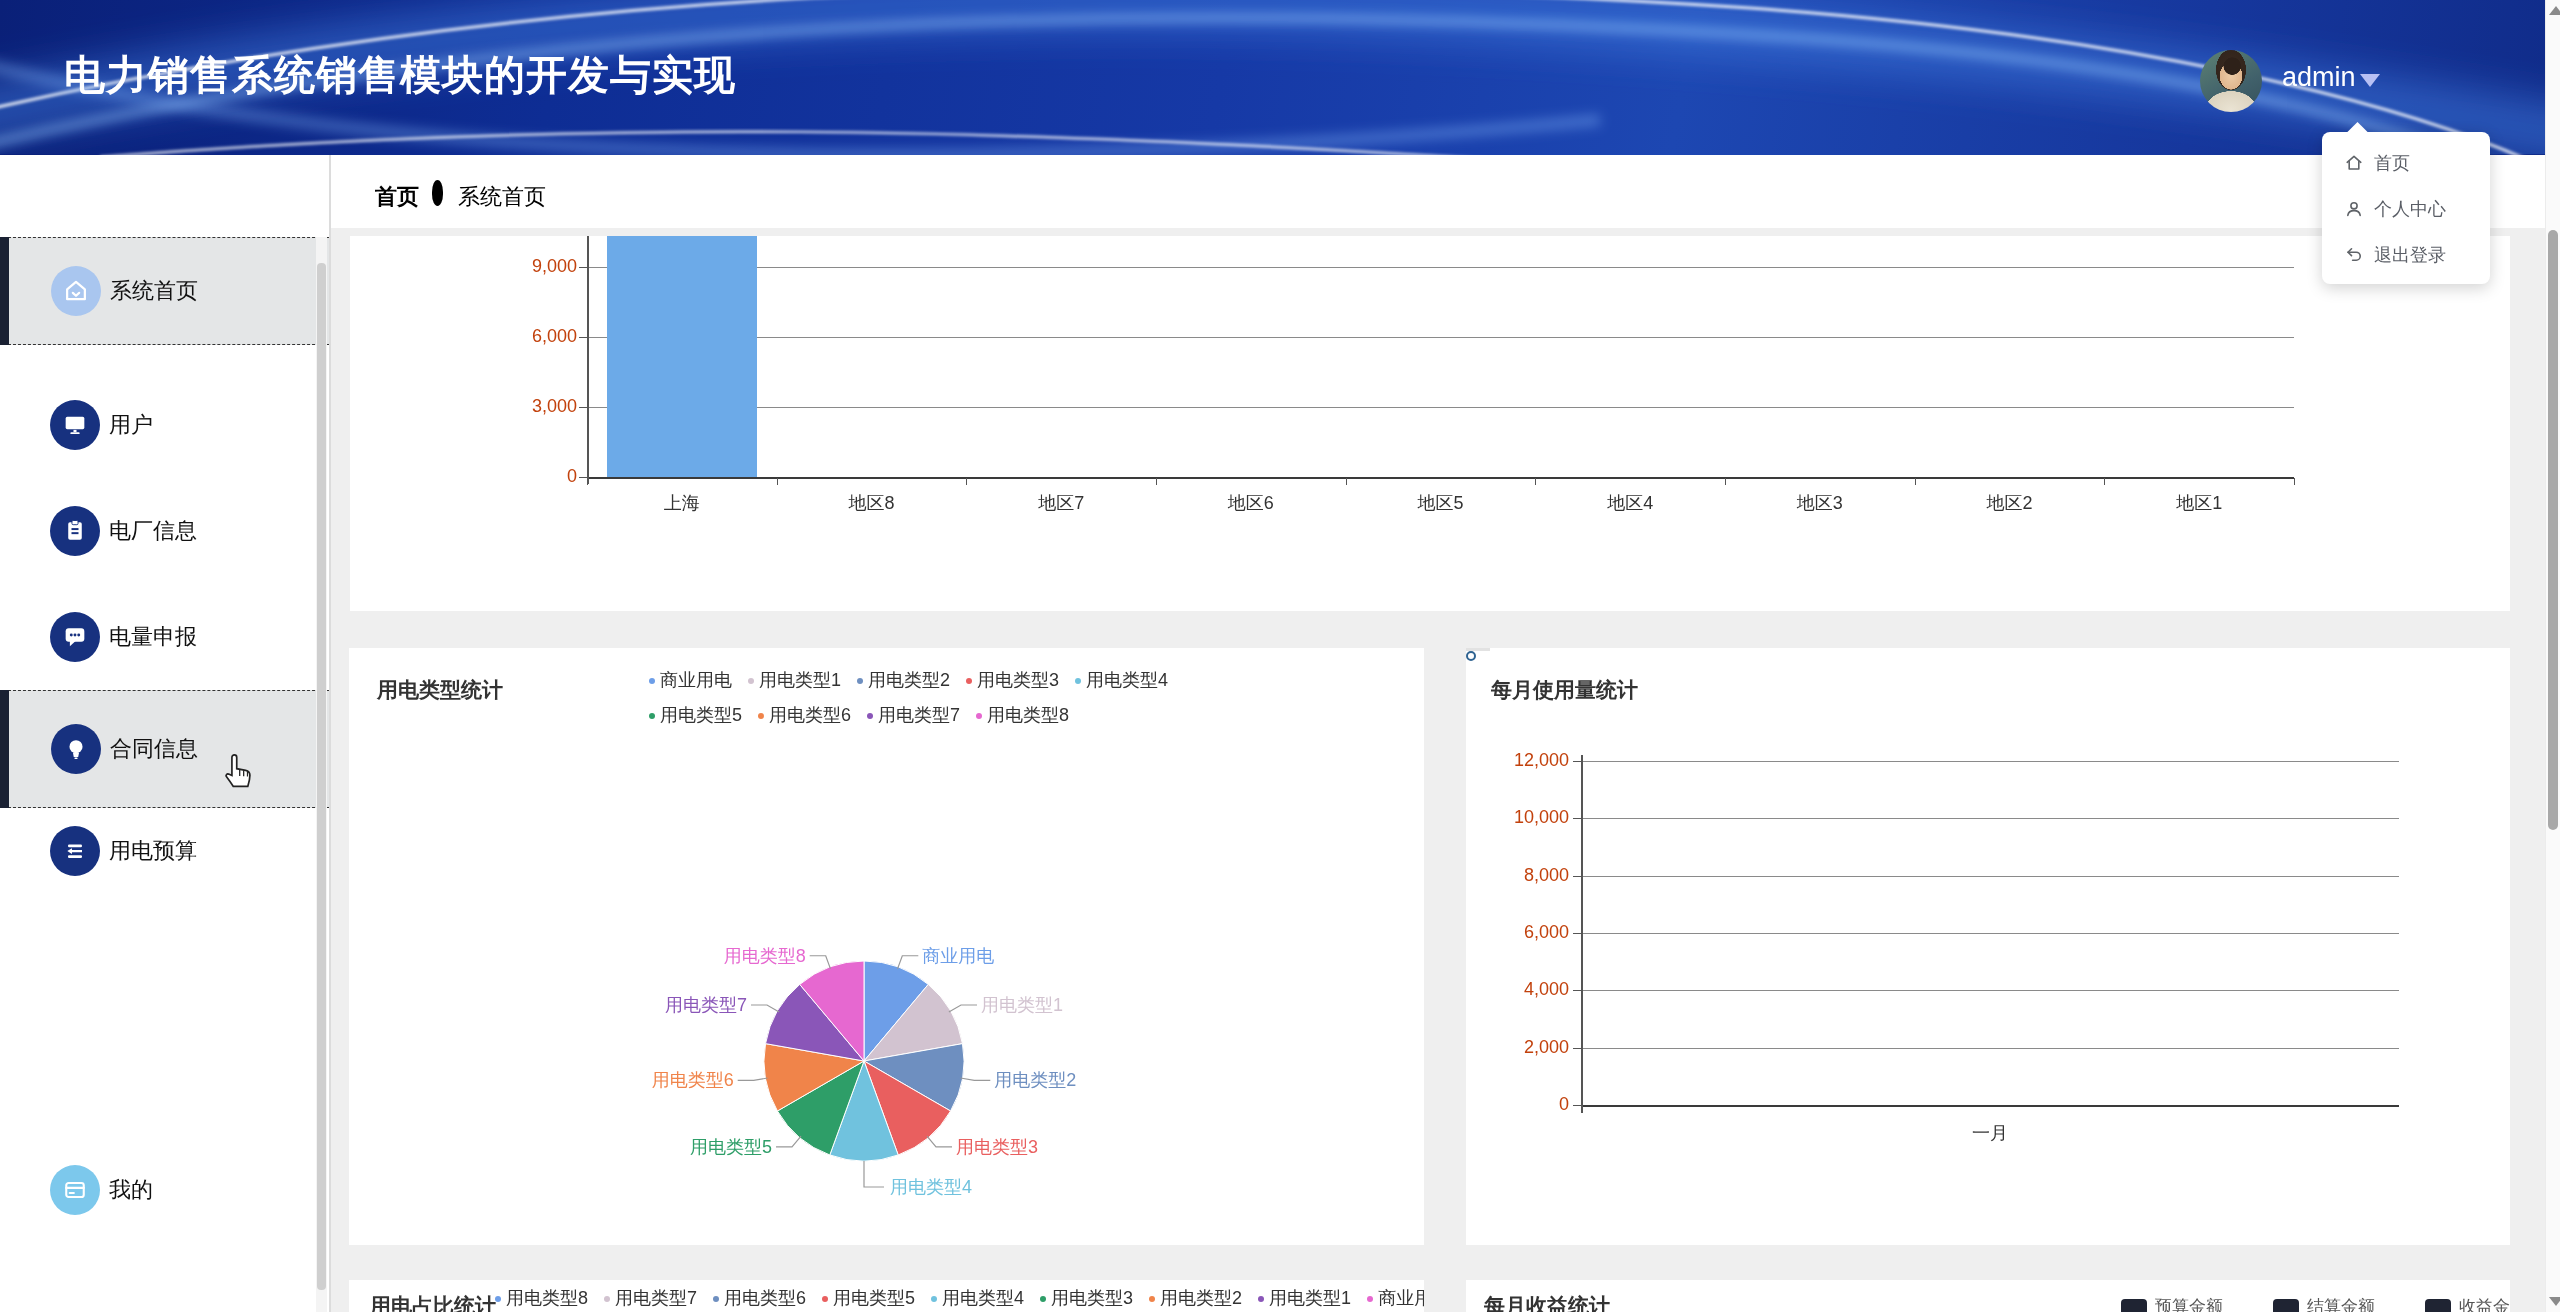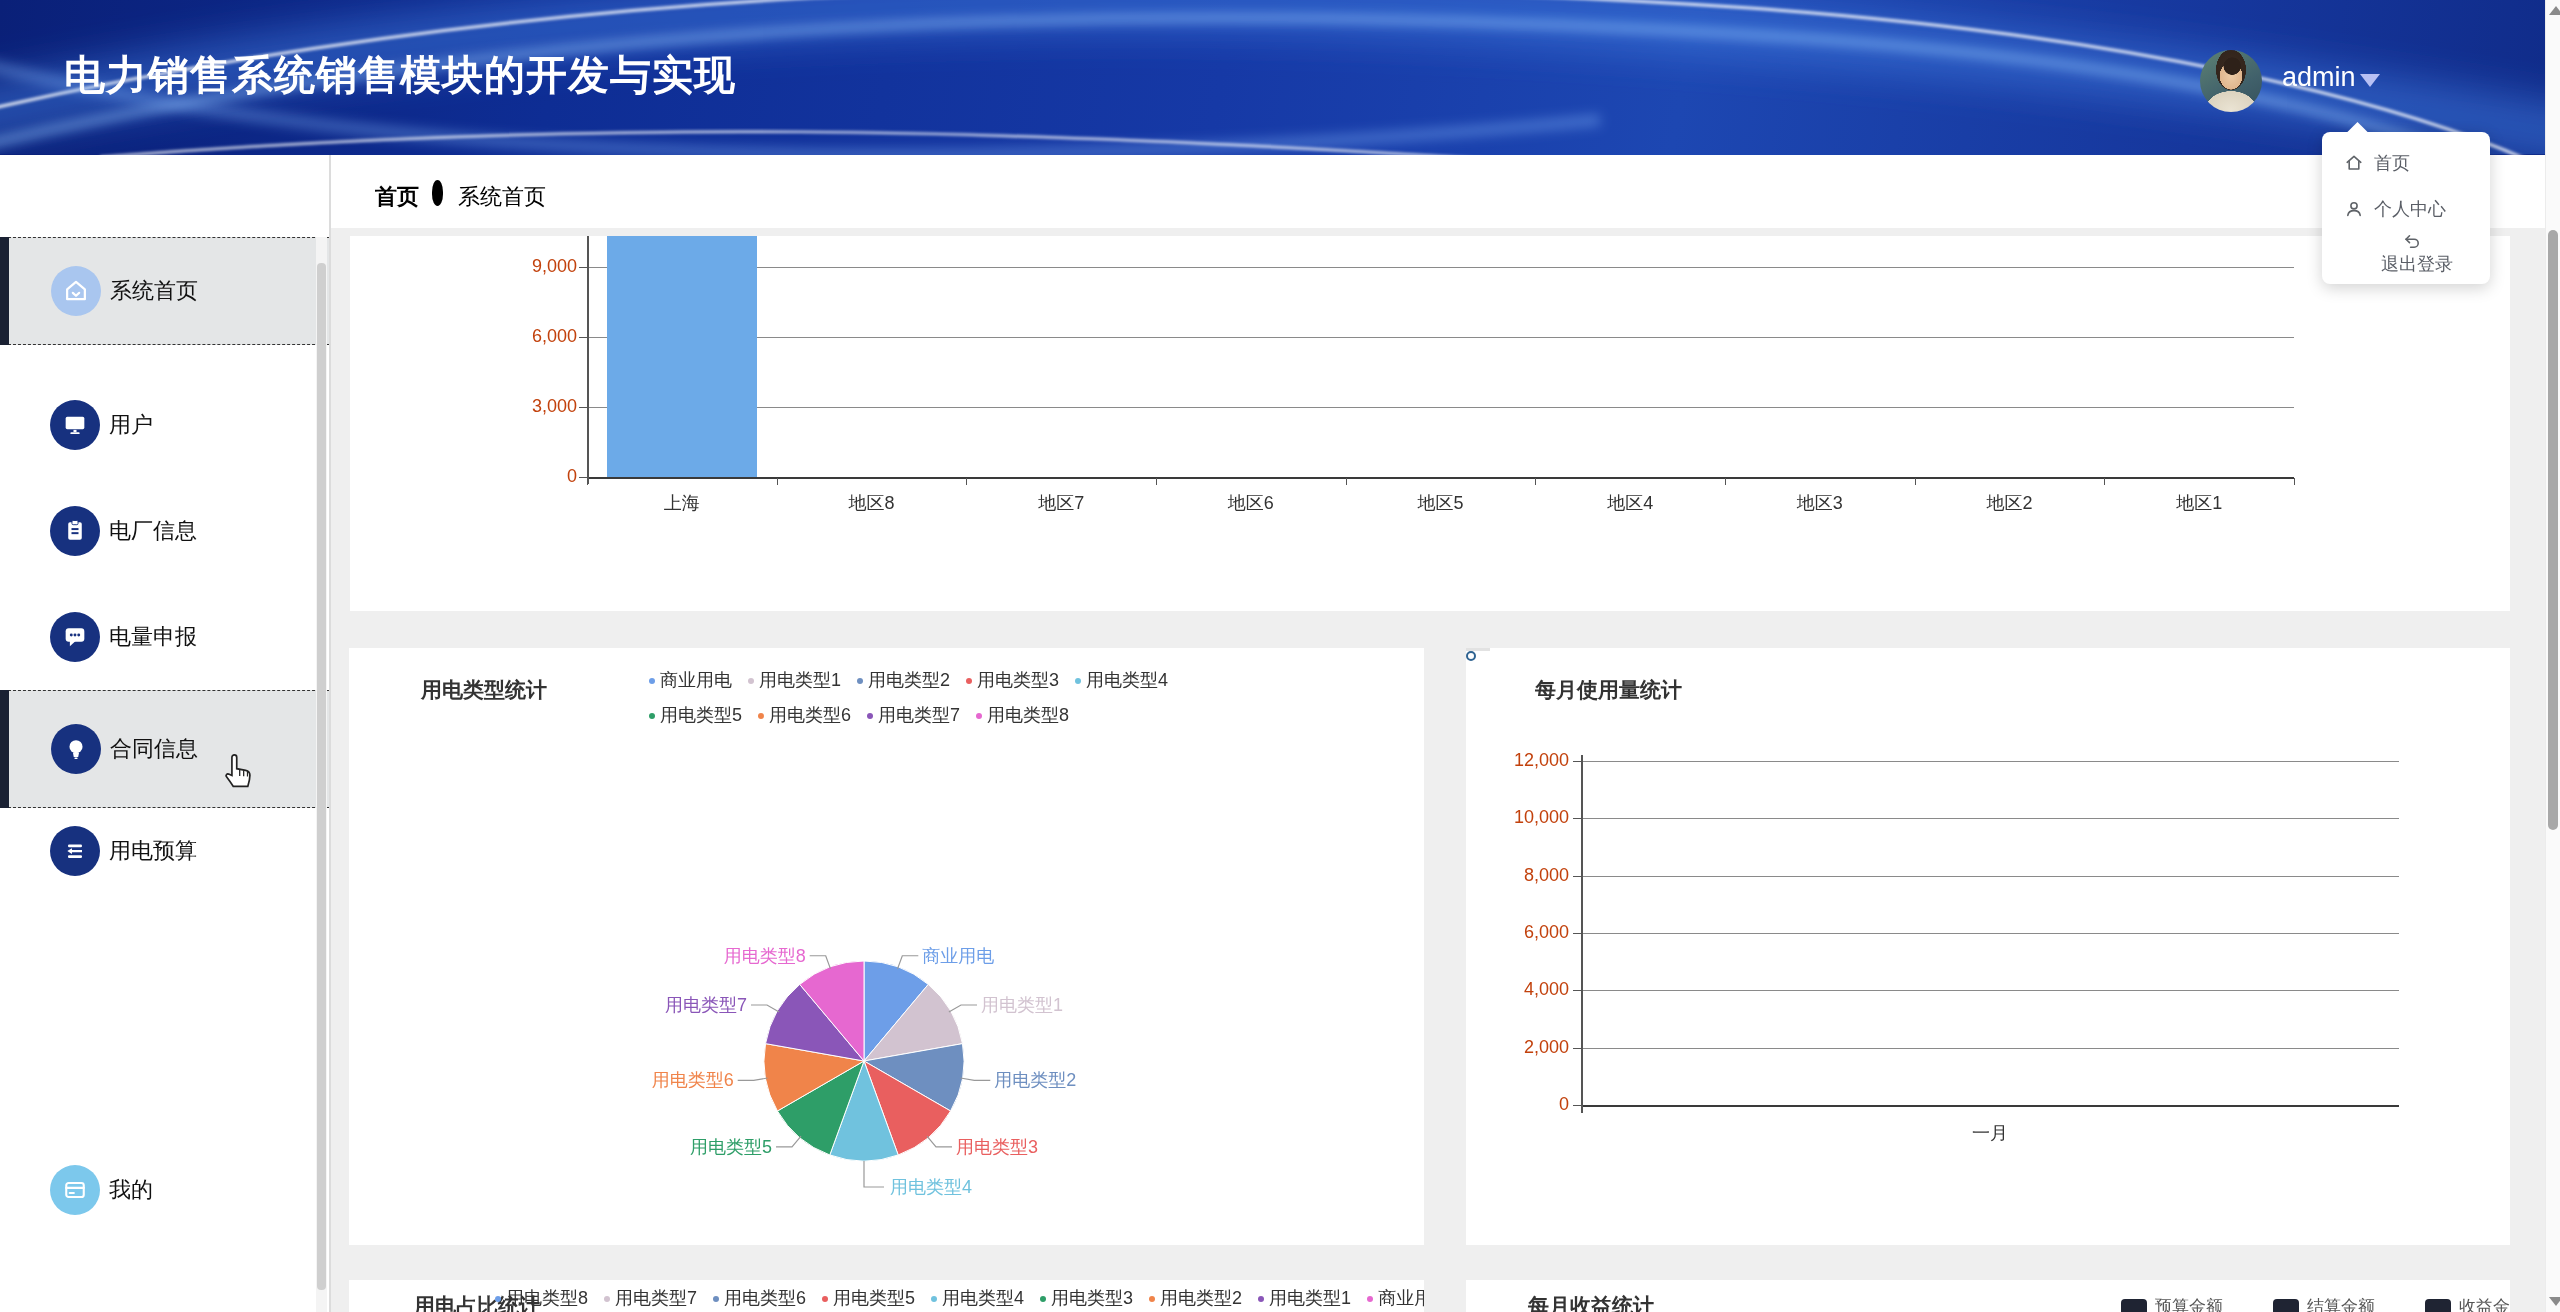--- a/index.html
+++ b/index.html
@@ -50,21 +50,21 @@
   .icon-circle svg{width:28px;height:28px;}
 
   
   #canvas{position:absolute;left:330px;top:228px;width:2215px;height:1084px;background:#efefef;}
   .card{position:absolute;background:#fff;overflow:hidden;}
   #card-bar{left:350px;top:236px;width:2160px;height:375px;}
   #card-pie{left:349px;top:648px;width:1075px;height:597px;}
   #card-line{left:1466px;top:648px;width:1044px;height:597px;}
   #card-bl{left:349px;top:1280px;width:1075px;height:200px;}
   #card-br{left:1466px;top:1280px;width:1044px;height:200px;}
-  .card-title{position:absolute;font-size:21px;font-weight:bold;color:#333;white-space:nowrap;margin-left:44px;}
+  .card-title{position:absolute;font-size:21px;font-weight:bold;color:#333;white-space:nowrap;}
 
   
   .legend-wrap{position:absolute;display:flex;flex-wrap:wrap;align-items:center;column-gap:16px;row-gap:2px;line-height:33px;}
   .lg-item{display:inline-flex;align-items:center;font-size:18px;white-space:nowrap;cursor:pointer;}
   .lg-dot{width:6px;height:6px;border-radius:3px;margin-right:5px;display:inline-block;}
   .lg2-item{display:inline-flex;align-items:center;font-size:17px;color:#555;white-space:nowrap;margin-right:34px;cursor:pointer;}
   .lg2-sq{width:26px;height:16px;border-radius:4px;margin-right:8px;display:inline-block;}
 
   
   .gridline{position:absolute;height:1px;background:#8a8a8a;}
@@ -435,21 +435,21 @@
       </div>
       <div class="menu-item" style="top: 54px;">
         <span class="mi-icon">
           <svg viewBox="0 0 20 20">
             <circle cx="10" cy="6.8" r="3.1"></circle>
             <path d="M3.8 16.4 C4.4 12.6 8 11.6 10 11.6 C12 11.6 15.6 12.6 16.2 16.4"></path>
           </svg>
         </span>
         <span>个人中心</span>
       </div>
-      <div class="menu-item" style="top: 100px; flex-direction: column;">
+      <div class="menu-item" style="top: 100px;">
         <span class="mi-icon">
           <svg viewBox="0 0 20 20">
             <path d="M7.5 3.8 L4 7.2 L7.5 10.6"></path>
             <path d="M4 7.2 H12.2 C14.4 7.2 16.2 9 16.2 11.2 C16.2 13.4 14.4 15.2 12.2 15.2 H8.6"></path>
           </svg>
         </span>
         <span>退出登录</span>
       </div>
     </div>
 

